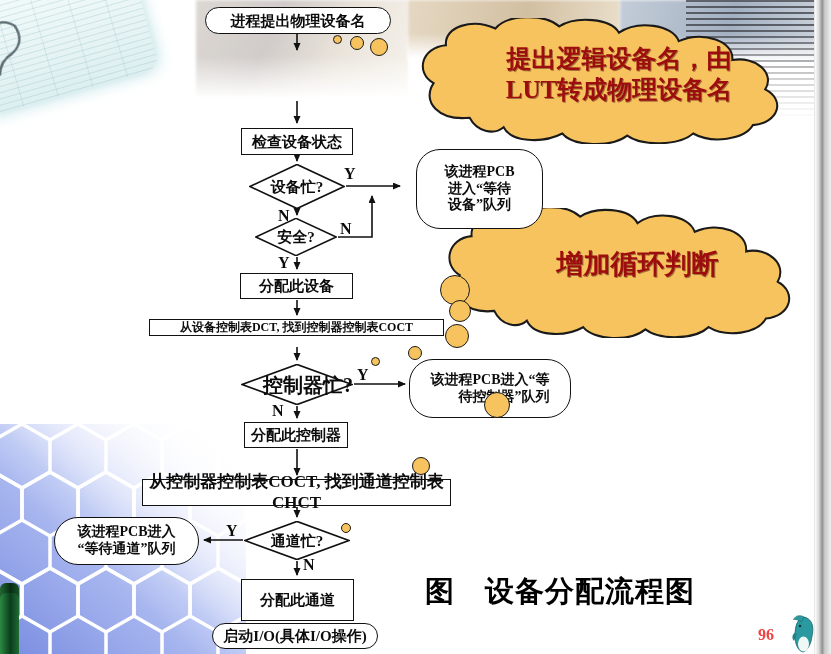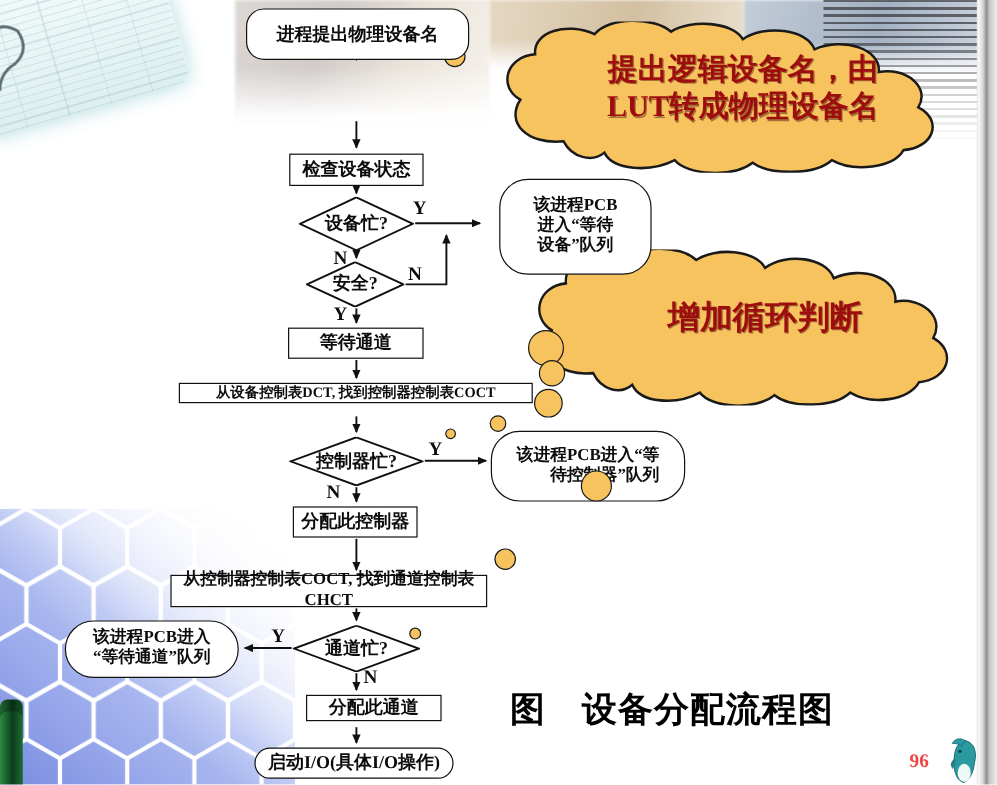--- a/index.html
+++ b/index.html
@@ -174,21 +174,21 @@
       <line x1="297" y1="507" x2="297" y2="517" marker-end="url(#ah)"></line>
       <line x1="297" y1="561" x2="297" y2="575" marker-end="url(#ah)"></line>
       <line x1="297" y1="606" x2="297" y2="619" marker-end="url(#ah)"></line>
       <line x1="346" y1="186" x2="400" y2="186" marker-end="url(#ah)"></line>
       <polyline points="338,237 372,237 372,196" marker-end="url(#ah)"></polyline>
       <line x1="354" y1="384" x2="405" y2="384" marker-end="url(#ah)"></line>
       <line x1="243" y1="540" x2="204" y2="540" marker-end="url(#ah)"></line>
     </g>
   </svg>
 
-  <div class="node box stadium" style="left:205px; top:7px; width:186px; height:43px; font-size:15px;">
+  <div class="node box stadium" style="left:205px; top:7px; width:186px; height:27px; font-size:15px;">
     <span class="t">进程提出物理设备名</span>
   </div>
 
 
   <div class="node box" style="left:241px; top:128px; width:112px; height:27px; font-size:15px;">
     <span class="t">检查设备状态</span>
   </div>
 
   <div class="node diamond" style="left:249px; top:164px; width:96px; height:45px; font-size:15px;">
     <svg viewBox="0 0 100 100" preserveAspectRatio="none">
@@ -204,60 +204,60 @@
   </div>
 
   <div class="node diamond" style="left:255px; top:218px; width:82px; height:38px; font-size:15px;">
     <svg viewBox="0 0 100 100" preserveAspectRatio="none">
       <polygon points="50,1 99,50 50,99 1,50" fill="#fff" stroke="#111" stroke-width="1.6" vector-effect="non-scaling-stroke"></polygon>
     </svg>
     <span class="t">安全?</span>
   </div>
 
   <div class="node box" style="left:240px; top:273px; width:113px; height:26px; font-size:15px;">
-    <span class="t">等待通道</span>
+    <span class="t">分配此设备</span>
   </div>
 
   <div class="node box" style="left:149px; top:319px; width:295px; height:17px; font-size:12px;">
     <span class="t">从设备控制表DCT, 找到控制器控制表COCT</span>
   </div>
 
-  <div class="node diamond" style="left:241px; top:364px; width:112px; height:41px; font-size:15px;">
+  <div class="node diamond" style="left:241px; top:364px; width:112px; height:41px; font-size:20px;justify-content:flex-end;">
     <svg viewBox="0 0 100 100" preserveAspectRatio="none">
       <polygon points="50,1 99,50 50,99 1,50" fill="#fff" stroke="#111" stroke-width="1.6" vector-effect="non-scaling-stroke"></polygon>
     </svg>
     <span class="t">控制器忙?</span>
   </div>
 
   <div class="node box rounded" style="left:409px; top:359px; width:162px; height:59px; font-size:14px;text-align:right;">
     <span class="t">该进程PCB进入“等
 待控制器”队列</span>
   </div>
 
   <div class="node box" style="left:244px; top:422px; width:104px; height:26px; font-size:15px;">
     <span class="t">分配此控制器</span>
   </div>
 
-  <div class="node box" style="left:142px; top:479px; width:264px; height:27px; font-size:14px;">
+  <div class="node box" style="left:142px; top:479px; width:309px; height:27px; font-size:17px;">
     <span class="t">从控制器控制表COCT, 找到通道控制表CHCT</span>
   </div>
 
   <div class="node box rounded" style="left:54px; top:517px; width:145px; height:48px; font-size:14px;">
     <span class="t">该进程PCB进入
 “等待通道”队列</span>
   </div>
 
   <div class="node diamond" style="left:244px; top:521px; width:106px; height:39px; font-size:15px;">
     <svg viewBox="0 0 100 100" preserveAspectRatio="none">
       <polygon points="50,1 99,50 50,99 1,50" fill="#fff" stroke="#111" stroke-width="1.6" vector-effect="non-scaling-stroke"></polygon>
     </svg>
     <span class="t">通道忙?</span>
   </div>
 
-  <div class="node box" style="left:255px; top:579px; width:113px; height:22px; font-size:15px;">
+  <div class="node box" style="left:241px; top:579px; width:113px; height:42px; font-size:15px;">
     <span class="t">分配此通道</span>
   </div>
 
   <div class="node box stadium" style="left:212px; top:623px; width:166px; height:26px; font-size:15px;">
     <span class="t">启动I/O(具体I/O操作)</span>
   </div>
 
   <span class="yn" style="left:344px; top:165px;">Y</span>
   <span class="yn" style="left:278px; top:207px;">N</span>
   <span class="yn" style="left:340px; top:220px;">N</span>

